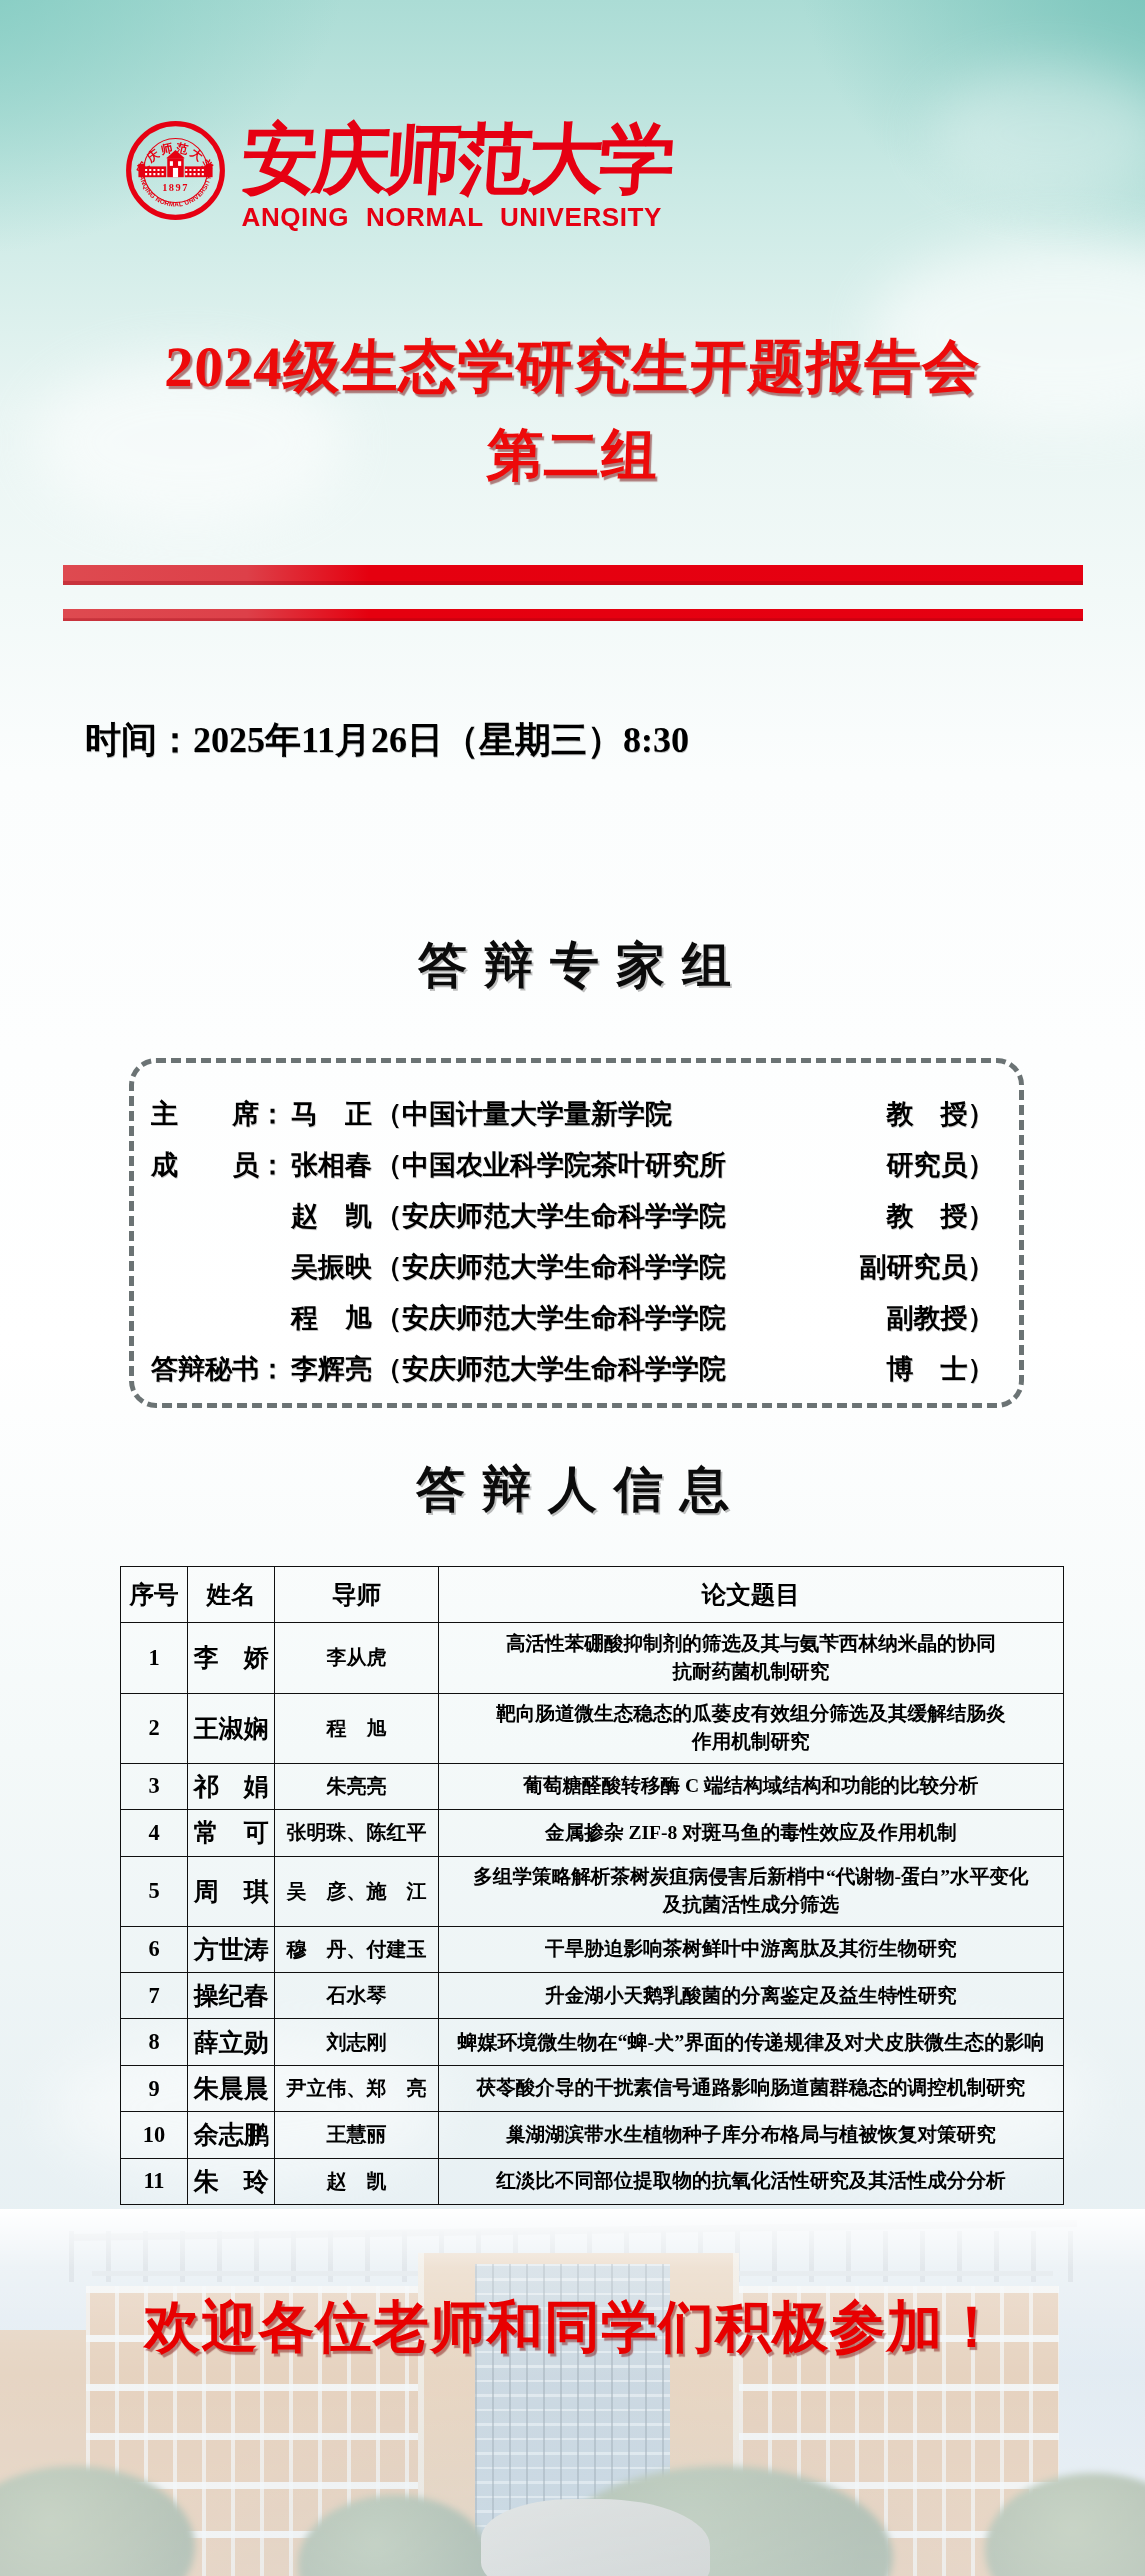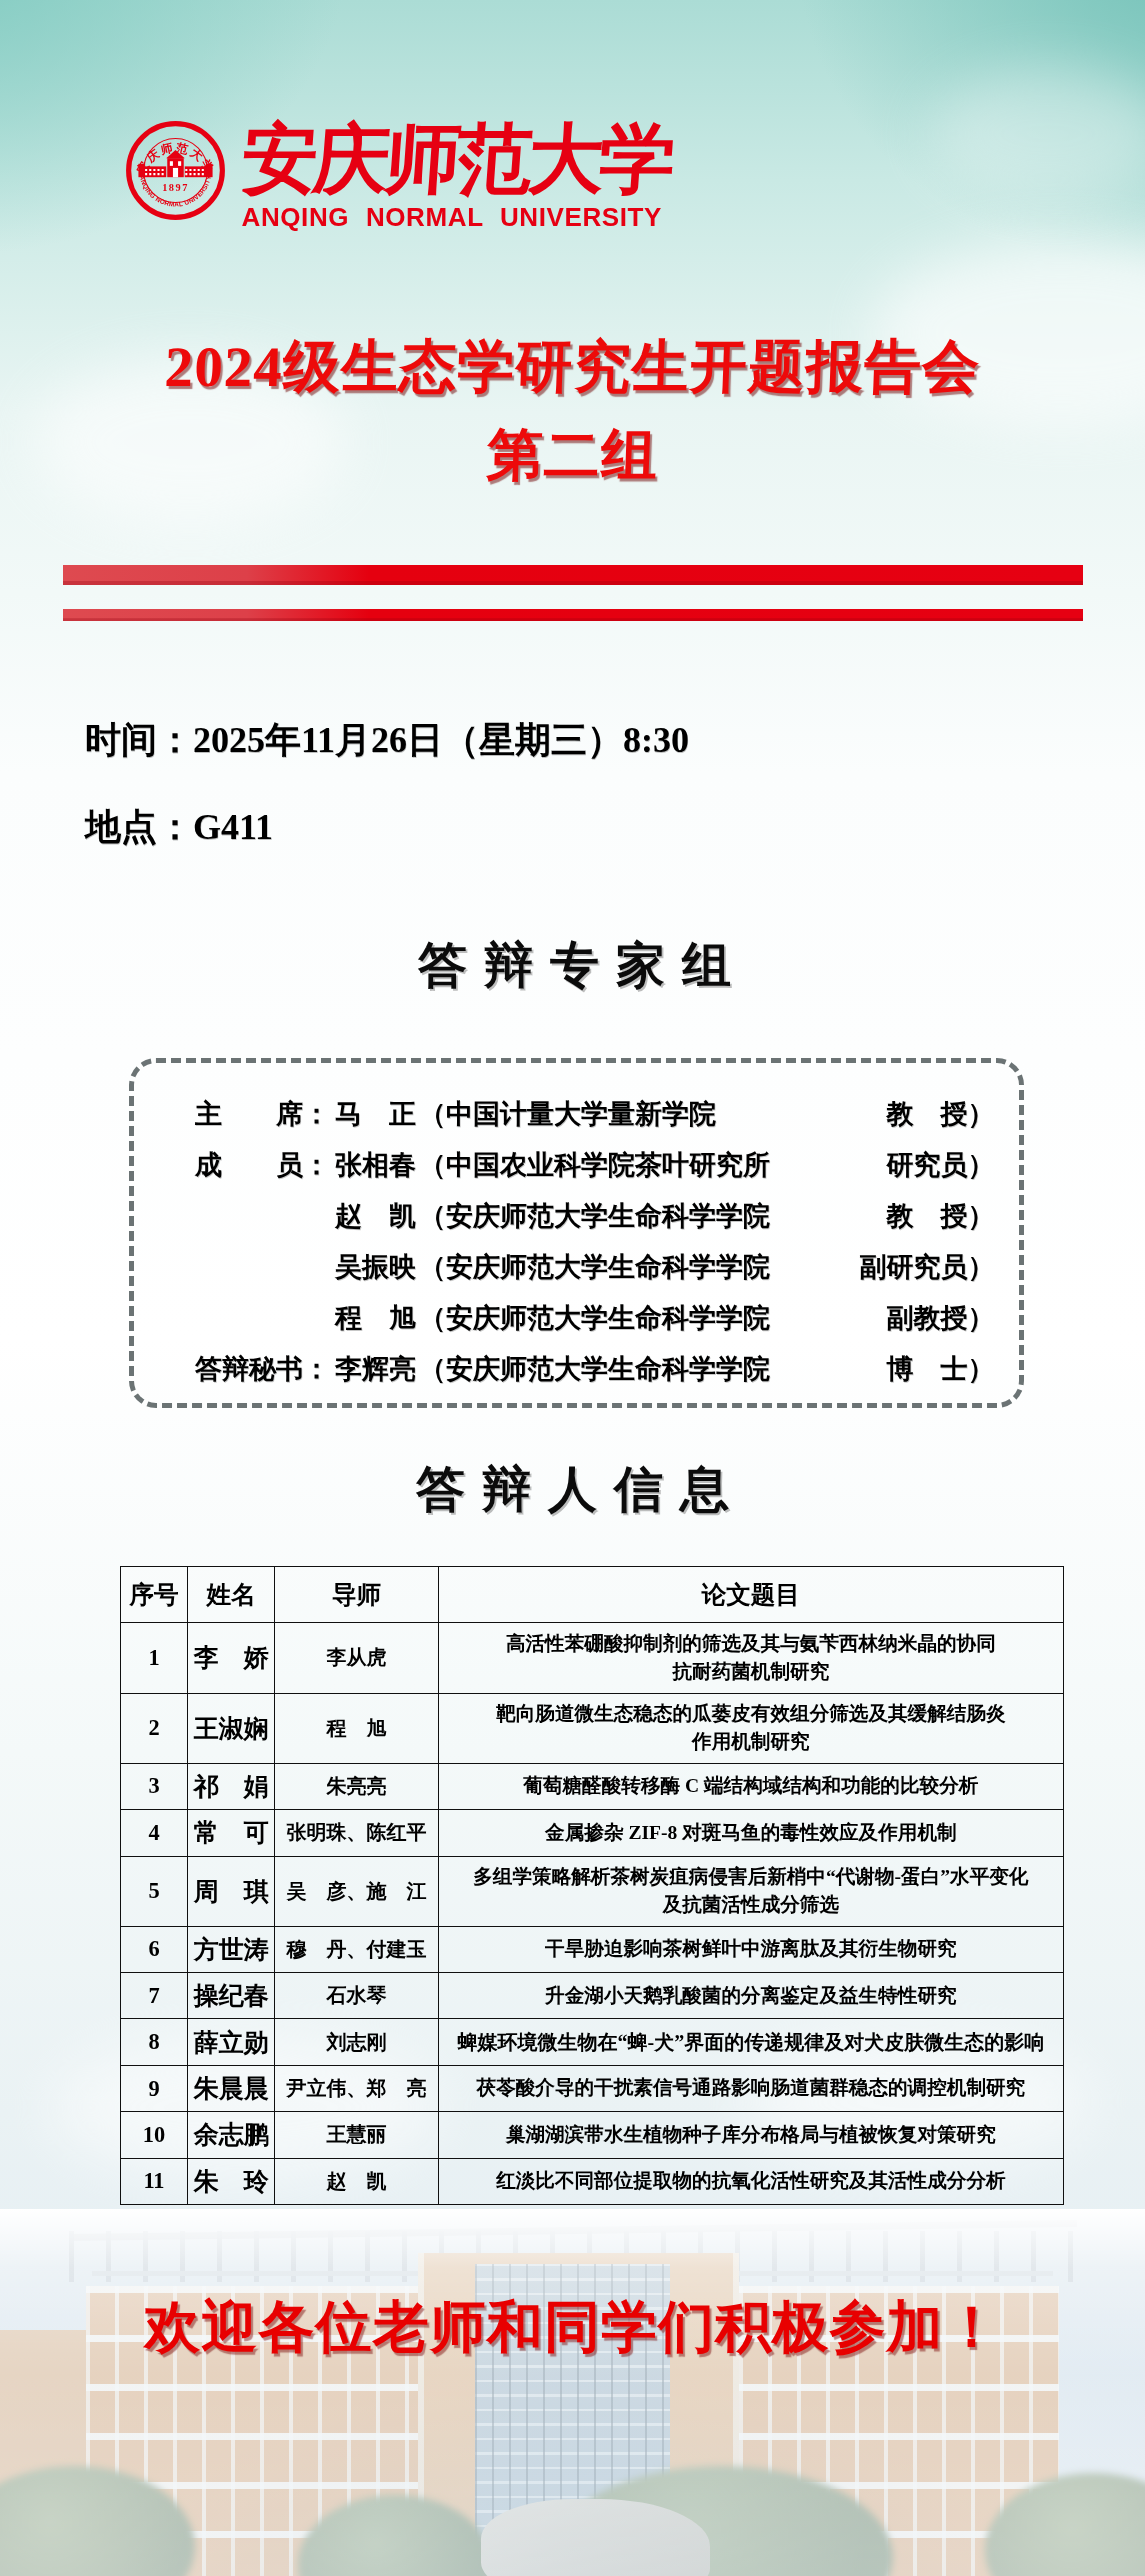--- a/index.html
+++ b/index.html
@@ -43,21 +43,21 @@
   .sec-heading{position:absolute;left:0;width:100%;text-align:center;font-size:49px;font-weight:900;color:#0b0b0b;
     letter-spacing:17px;padding-left:17px;box-sizing:border-box;text-shadow:1.7px 2.2px 0.6px rgba(70,70,70,.35);white-space:nowrap;}
   .h-experts{top:933px;padding-left:21px;}
   .h-candidates{top:1457px;}
 
   
   .experts-box{position:absolute;left:129px;top:1058px;width:895px;height:350px;box-sizing:border-box;
     border:5px dashed #6b7374;border-radius:27px;padding:26px 24.6px 0 17px;}
   .expert-row{display:flex;align-items:baseline;height:51px;line-height:51px;font-size:27px;font-weight:900;color:#000;
     text-shadow:0.8px 0.8px 0 rgba(0,0,0,.22);white-space:pre;}
-  .er-role{width:140px;flex:0 0 auto;margin-left:44px;}
+  .er-role{width:140px;flex:0 0 auto;}
   .er-name{width:84px;flex:0 0 auto;}
   .er-mid{flex:1;display:flex;justify-content:space-between;}
 
   
   .candidates-table{position:absolute;left:120px;top:1566px;width:944px;border-collapse:collapse;color:#000;}
   .candidates-table th,.candidates-table td{border:1.7px solid #101010;text-align:center;vertical-align:middle;}
   .candidates-table th{font-size:24.6px;font-weight:900;padding:11.2px 2.2px;}
   .candidates-table td{font-weight:900;padding:6.2px 4.5px;}
   td.c-no{font-size:22.4px;}
   td.c-name{font-size:25px;white-space:pre;margin-left:44px;}
@@ -142,21 +142,20 @@
   </div>
 
   <div class="title-line t1">2024级生态学研究生开题报告会</div>
   <div class="title-line t2">第二组</div>
 
   <div class="bar bar-thick"></div>
   <div class="bar bar-thin"></div>
 
   <div class="info">
     <div class="info-line">时间：2025年11月26日（星期三）8:30</div>
-    <div class="info-line">地点：G411</div>
   </div>
 
   <div class="sec-heading h-experts">答辩专家组</div>
   <div class="experts-box">
     <div class="expert-row">
       <span class="er-role">主　　席：</span>
       <span class="er-name">马　正</span>
       <span class="er-mid"><span>（中国计量大学量新学院</span><span>教　授）</span></span>
     </div>
     <div class="expert-row">

